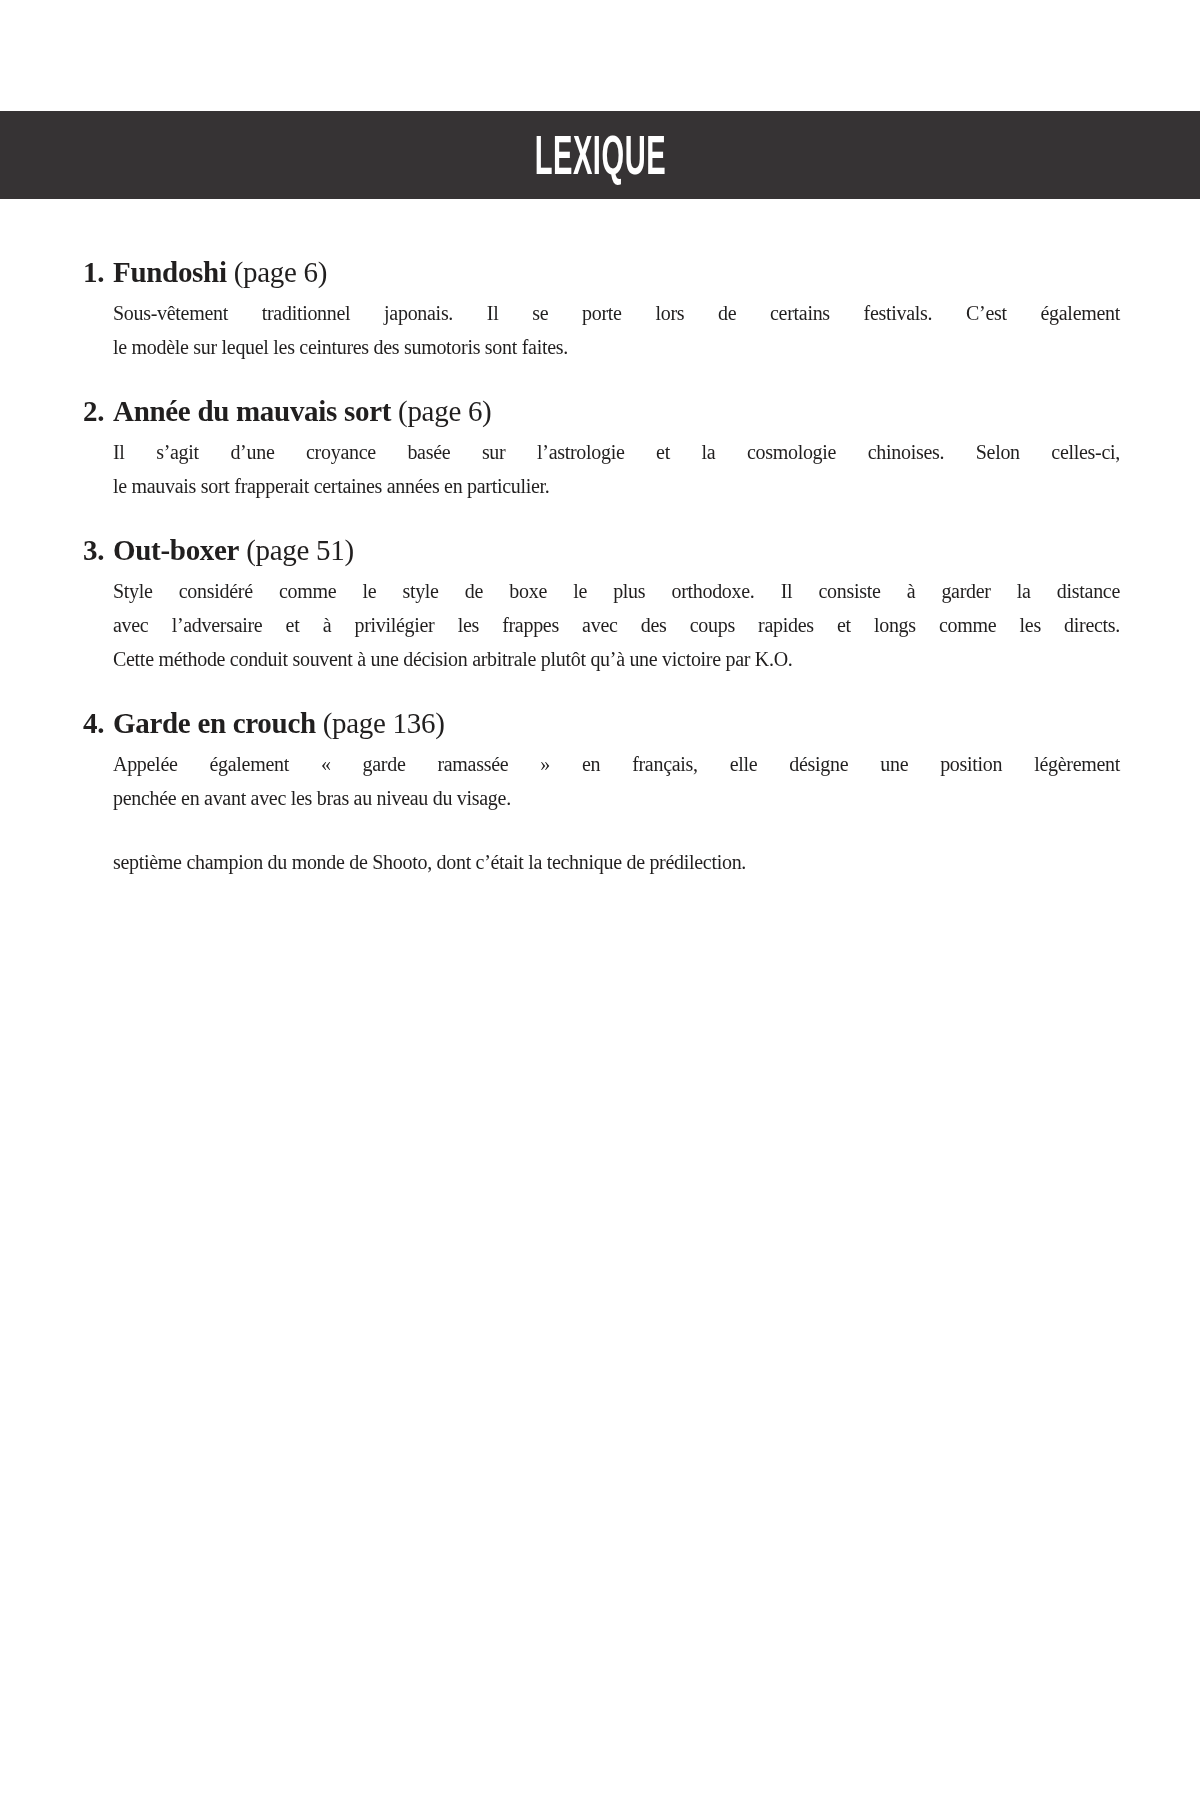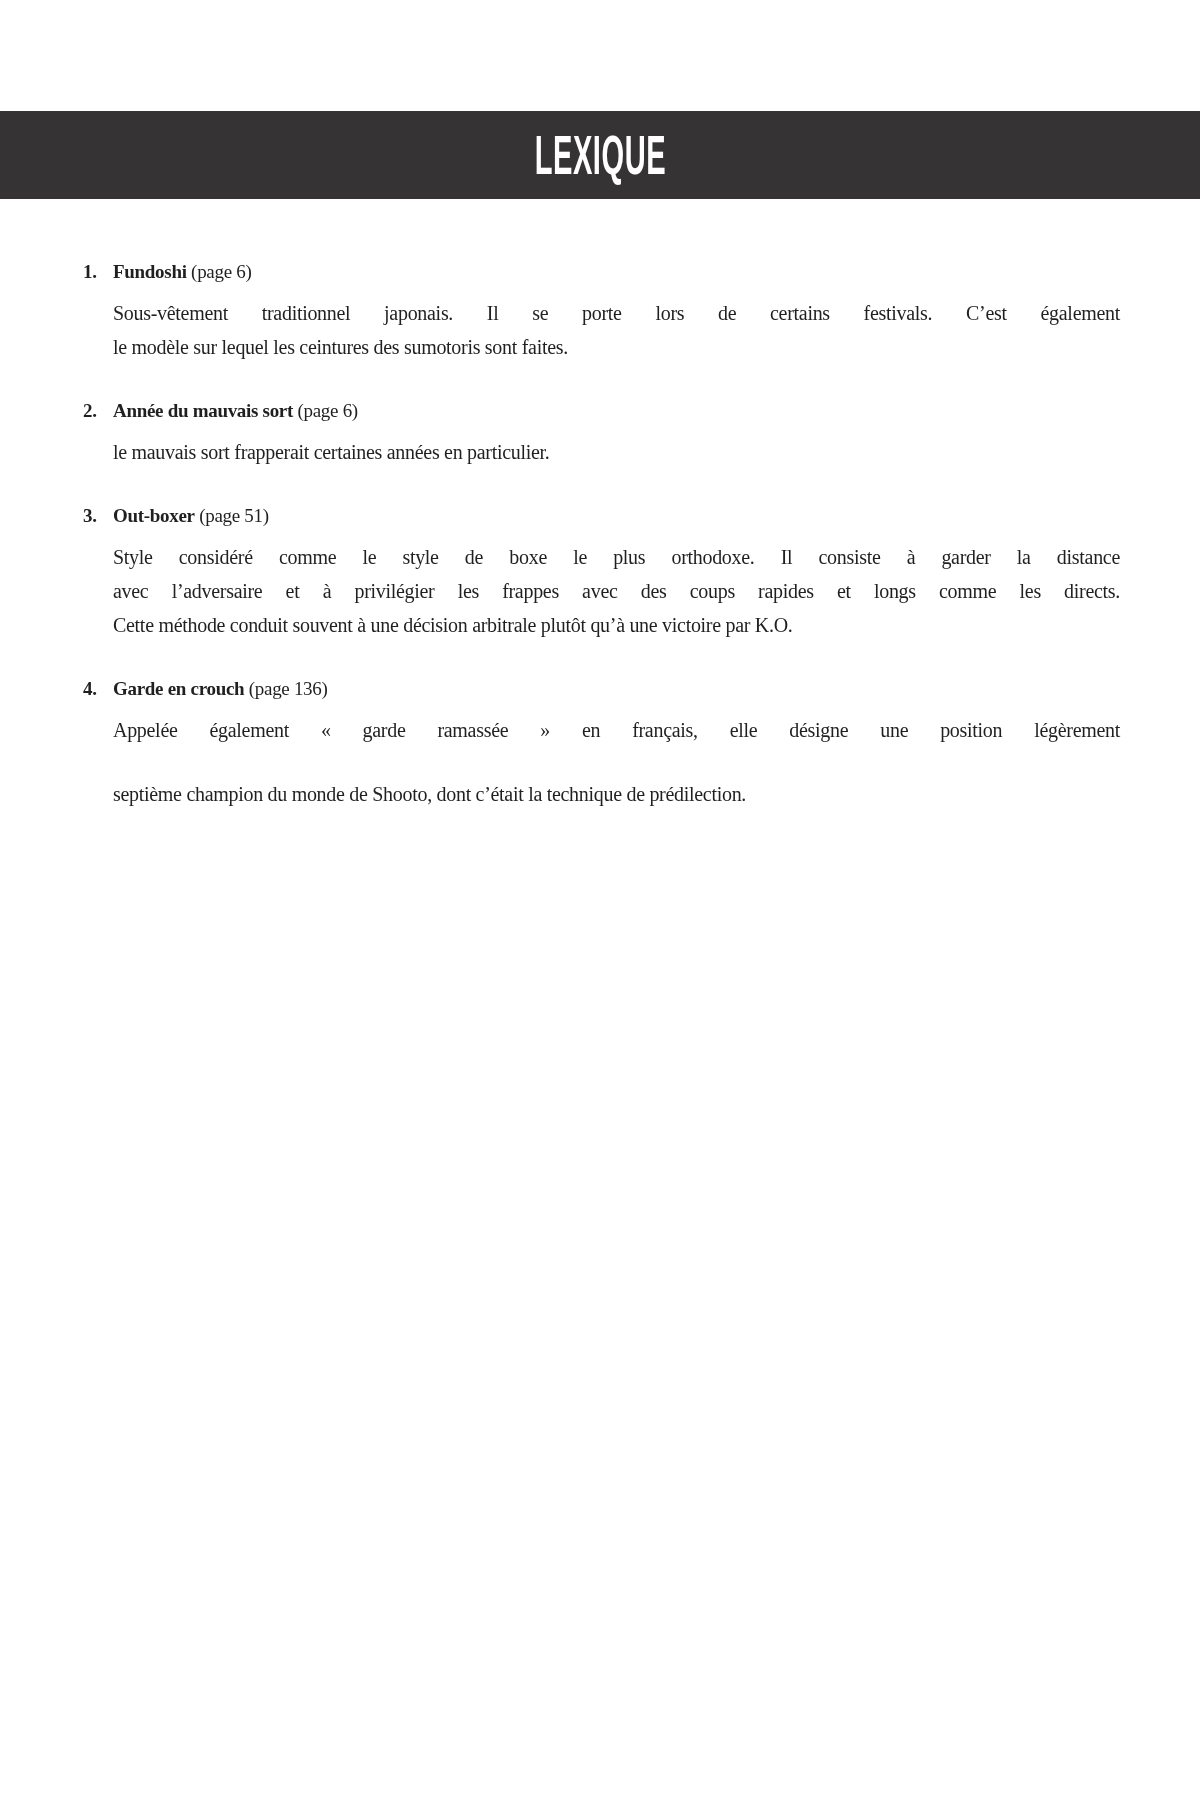--- a/index.html
+++ b/index.html
@@ -34,21 +34,21 @@
     letter-spacing: 1px;
     white-space: nowrap;
   }
   .content {
     padding: 56px 80px 0 83px;
   }
   .entry {
     margin-bottom: 30px;
   }
   .entry-heading {
-    font-size: 19px;
+    font-size: 29px;
     line-height: 34px;
     margin-bottom: 7px;
     letter-spacing: -0.3px;
   }
   .entry-number {
     display: inline-block;
     width: 30px;
     font-weight: 700;
   }
   .entry-term {
@@ -93,20 +93,21 @@
           <div class="def-line last">le modèle sur lequel les ceintures des sumotoris sont faites.</div>
         </div>
     </div>
 
     <div class="entry">
       <div class="entry-heading">
         <span class="entry-number">2.</span><span class="entry-term">Année du mauvais sort</span>
         <span class="entry-page-ref">(page 6)</span>
       </div>
       <div class="entry-definition">
+          <div class="def-line">Il s’agit d’une croyance basée sur l’astrologie et la cosmologie chinoises. Selon celles-ci,</div>
           <div class="def-line last">le mauvais sort frapperait certaines années en particulier.</div>
         </div>
     </div>
 
     <div class="entry">
       <div class="entry-heading">
         <span class="entry-number">3.</span><span class="entry-term">Out-boxer</span>
         <span class="entry-page-ref">(page 51)</span>
       </div>
       <div class="entry-definition">
@@ -116,20 +117,21 @@
         </div>
     </div>
 
     <div class="entry">
       <div class="entry-heading">
         <span class="entry-number">4.</span><span class="entry-term">Garde en crouch</span>
         <span class="entry-page-ref">(page 136)</span>
       </div>
       <div class="entry-definition">
           <div class="def-line">Appelée également « garde ramassée » en français, elle désigne une position légèrement</div>
+          <div class="def-line last">penchée en avant avec les bras au niveau du visage.</div>
         </div>
     </div>
 
     <div class="entry">
       <div class="entry-definition">
           <div class="def-line last">septième champion du monde de Shooto, dont c’était la technique de prédilection.</div>
         </div>
     </div>
 
   </div>

